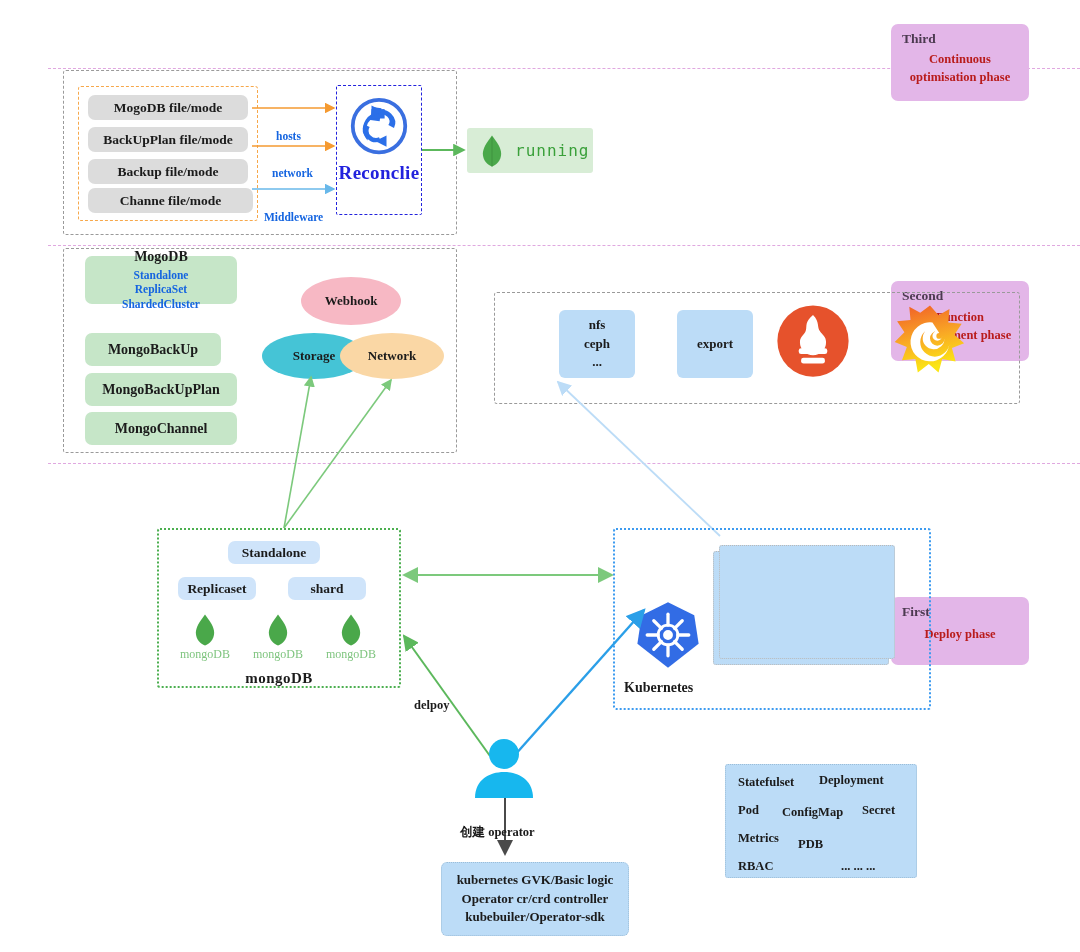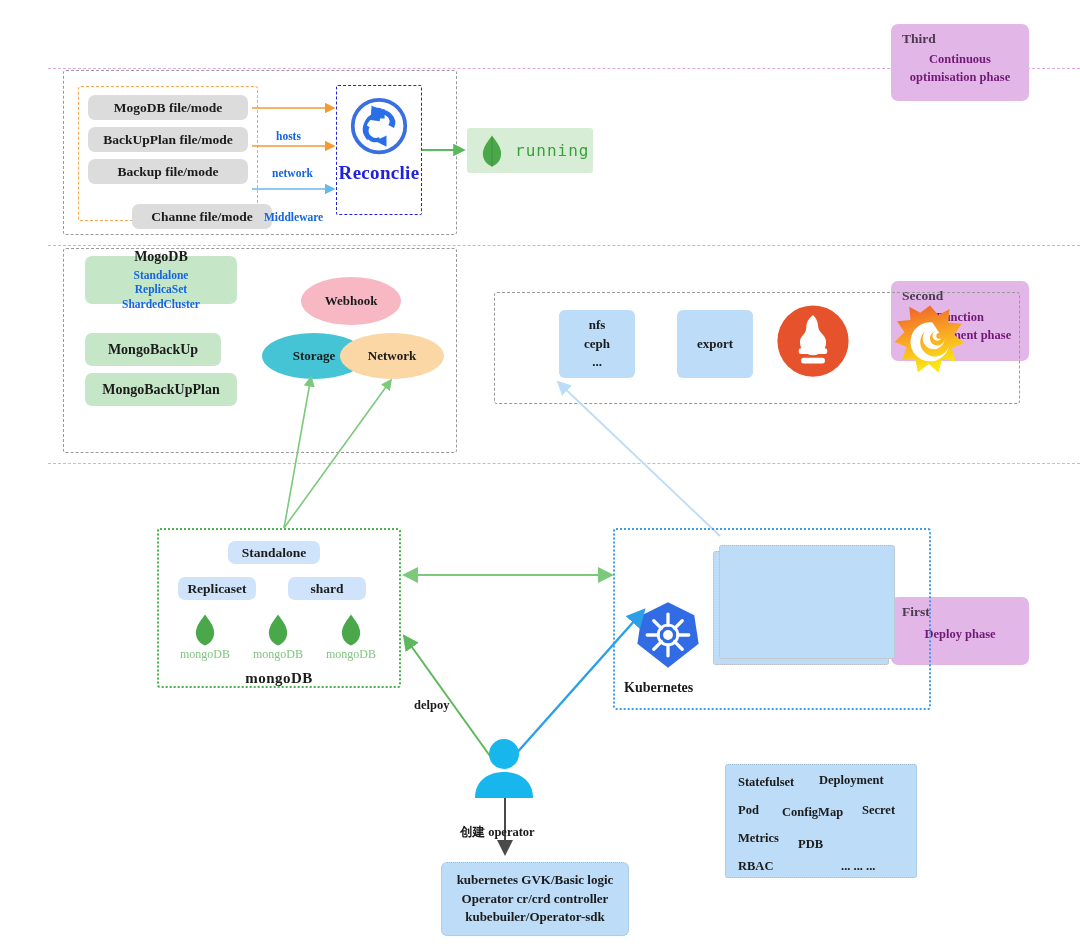--- a/index.html
+++ b/index.html
@@ -68,21 +68,21 @@
 
   
   .phase{
     background:#e3b6e8;border-radius:7px;position:relative;
   }
   .phase .ord{
     position:absolute;left:11px;top:7px;font-size:13.5px;font-weight:700;color:#4c3a50;
   }
   .phase .body{
     position:absolute;left:0;right:0;top:50%;transform:translateY(-35%);
-    text-align:center;color:#701a75;font-weight:700;font-size:12.5px;line-height:1.45;
+    text-align:center;color:#b91c1c;font-weight:700;font-size:12.5px;line-height:1.45;
   }
 
   
   .k8s-card{background:#bcdcf7;border:1.7px dotted #b9b9b9;border-radius:3px;}
   .k8s-front{background:#bcdcf7;border:1.7px dotted #9bbdd8;border-radius:3px;position:relative;}
   .k8s-front span{position:absolute;font-weight:700;font-size:12.5px;color:#1b1b1b;white-space:nowrap;}
 
   
   .arrow-label{font-weight:700;font-size:11.5px;color:#1565e0;white-space:nowrap;margin-top:43px;}
   .plain-label{font-weight:700;font-size:12.5px;color:#1b1b1b;white-space:nowrap;}
@@ -129,21 +129,21 @@
 
   <div class="abs box gray-item" style="left:88px;top:95px;width:160px;height:25px;">
     <span>MogoDB file/mode</span>
   </div>
   <div class="abs box gray-item" style="left:88px;top:127px;width:160px;height:25px;">
     <span>BackUpPlan file/mode</span>
   </div>
   <div class="abs box gray-item" style="left:88px;top:159px;width:160px;height:25px;">
     <span>Backup file/mode</span>
   </div>
-  <div class="abs box gray-item" style="left:88px;top:204px;width:140px;height:25px;margin-left:44px;">
+  <div class="abs box gray-item" style="left:88px;top:188px;width:165px;height:25px;">
     <span>Channe file/mode</span>
   </div>
 
   <svg class="abs" style="left:252px;top:85px;width:100px;height:130px;" width="100" height="130">
     <defs>
       <marker id="arrOrange" markerWidth="7" markerHeight="7" refX="6" refY="3.5" orient="auto">
         <path d="M0,0 L7,3.5 L0,7 z" fill="#f59a30"></path>
       </marker>
       <marker id="arrBlueL" markerWidth="7" markerHeight="7" refX="6" refY="3.5" orient="auto">
         <path d="M0,0 L7,3.5 L0,7 z" fill="#68b8ea"></path>
@@ -196,20 +196,23 @@
     <span>MogoDB</span>
     <span class="sub">Standalone</span>
     <span class="sub" style="margin-top:0;">ReplicaSet</span>
     <span class="sub" style="margin-top:0;">ShardedCluster</span>
   </div>
   <div class="abs box green-item" style="left:85px;top:333px;width:136px;height:33px;">
     <span>MongoBackUp</span>
   </div>
   <div class="abs box green-item" style="left:85px;top:373px;width:152px;height:33px;">
     <span>MongoBackUpPlan</span>
+  </div>
+  <div class="abs box green-item" style="left:85px;top:412px;width:152px;height:33px;">
+    <span>MongoChannel</span>
   </div>
 
   <div class="abs ellipse" style="left:301px;top:277px;width:100px;height:48px;background:#f7b8c4;">
     <span>Webhook</span>
   </div>
   <div class="abs ellipse" style="left:262px;top:333px;width:104px;height:46px;background:#45c4d6;">
     <span>Storage</span>
   </div>
   <div class="abs ellipse" style="left:340px;top:333px;width:104px;height:46px;background:#fad7a5;">
     <span>Network</span>

